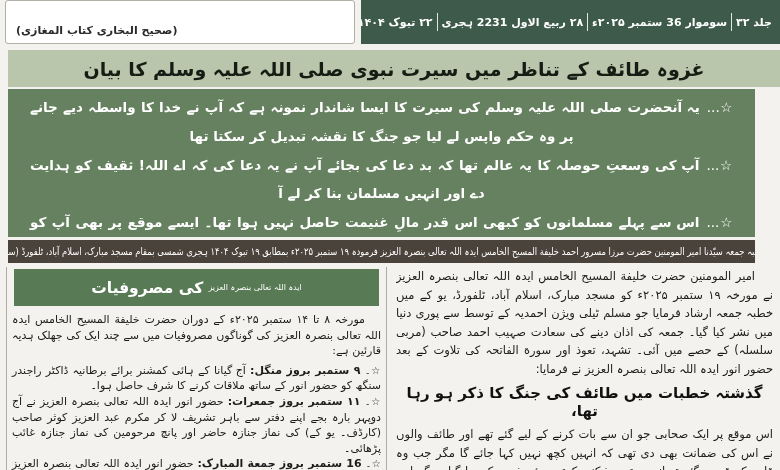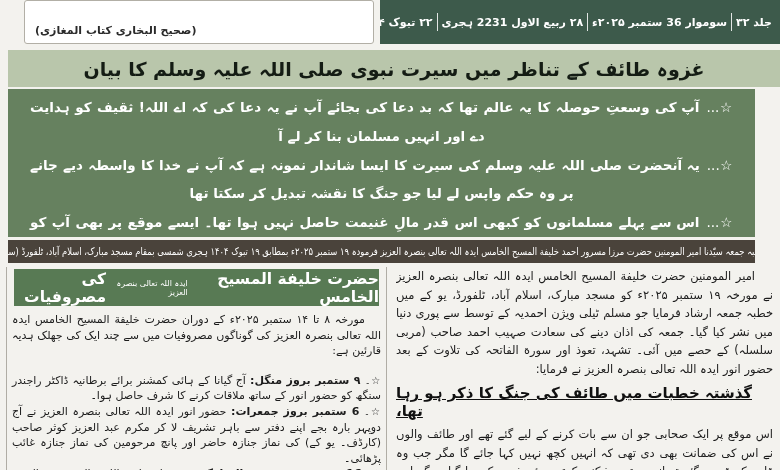--- a/index.html
+++ b/index.html
@@ -10,21 +10,21 @@
     color: #1c1c1c;
   }
   .page { position: relative; width: 780px; height: 470px; }
 
   
   .top-strip {
     position: absolute; top: 0; left: 0; right: 0; height: 44px;
     display: flex; direction: ltr;
   }
   .ref-box {
-    width: 350px; margin-left: 24px; background: #ffffff;
+    width: 350px; margin-left: 5px; background: #ffffff;
     border: 1px solid #b2afa6; border-radius: 3px;
     position: relative; overflow: hidden;
   }
   .ref-clip {
     height: 9px; overflow: hidden; direction: rtl;
     font-size: 13px; line-height: 24px; color: #222;
     padding: 0 10px; margin-top: -2px; letter-spacing: 1px;
   }
   .ref-text {
     position: absolute; bottom: 6px; left: 10px;
@@ -77,37 +77,37 @@
   .columns {
     position: absolute; top: 267px; left: 6px; right: 7px; bottom: 0;
     display: flex; direction: rtl; gap: 9px; overflow: hidden;
   }
   .main-col { width: 377px; overflow: hidden; }
   .main-col p {
     font-size: 11.5px; line-height: 18.5px; text-align: justify;
   }
   .main-col .p1 { text-indent: 18px; }
   .main-col h2 {
-    font-size: 15px; font-weight: bold; text-align: left;
-    margin: 6px 0 5px 0; color: #111; text-decoration: underline;
+    font-size: 15px; font-weight: bold; text-align: center;
+    margin: 6px 0 5px 0; color: #111;
   }
   .side-col {
     flex: 1; border-left: 1px solid #b0ada5; border-right: 1px solid #b0ada5;
     padding: 0 5px; overflow: hidden;
   }
   .side-header {
     height: 37px; background: #587a54; color: #ffffff; margin: 2px 2px 6px 2px;
     display: flex; align-items: center; justify-content: center; gap: 5px;
   }
   .side-header .big { font-size: 15.5px; font-weight: bold; }
   .side-header .small { font-size: 8px; }
   .side-col p {
     font-size: 11px; line-height: 15.6px; text-align: justify;
   }
-  .side-col .intro { text-indent: 16px; margin-bottom: 14px; }
+  .side-col .intro { text-indent: 16px; margin-bottom: 4px; }
   .side-col .lead { font-weight: bold; margin-top: 20px; }
   .side-col .star { font-size: 10px; }
 </style>
 </head>
 <body>
 
 <div class="page">
 
   <div class="top-strip">
     <div class="ref-box">
@@ -125,57 +125,56 @@
 
     </div>
   </div>
 
   <div class="headline-bar">
     <div class="title">غزوہ طائف کے تناظر میں سیرت نبوی صلی اللہ علیہ وسلم کا بیان</div>
   </div>
 
   <div class="summary-box">
     <p>
-      <span class="star">☆...</span><span>آپ کی وسعتِ حوصلہ کا یہ عالم تھا کہ بد دعا کی بجائے آپ نے یہ دعا کی کہ اے اللہ! ثقیف کو ہدایت دے اور انہیں مسلمان بنا کر لے آ</span>
+      <span class="star">☆...</span><span>یہ آنحضرت صلی اللہ علیہ وسلم کی سیرت کا ایسا شاندار نمونہ ہے کہ آپ نے خدا کا واسطہ دیے جانے پر وہ حکم واپس لے لیا جو جنگ کا نقشہ تبدیل کر سکتا تھا</span>
     </p>
     <p>
-      <span class="star">☆...</span><span>یہ آنحضرت صلی اللہ علیہ وسلم کی سیرت کا ایسا شاندار نمونہ ہے کہ آپ نے خدا کا واسطہ دیے جانے پر وہ حکم واپس لے لیا جو جنگ کا نقشہ تبدیل کر سکتا تھا</span>
+      <span class="star">☆...</span><span>آپ کی وسعتِ حوصلہ کا یہ عالم تھا کہ بد دعا کی بجائے آپ نے یہ دعا کی کہ اے اللہ! ثقیف کو ہدایت دے اور انہیں مسلمان بنا کر لے آ</span>
     </p>
     <p>
       <span class="star">☆...</span><span>اس سے پہلے مسلمانوں کو کبھی اس قدر مالِ غنیمت حاصل نہیں ہوا تھا۔ ایسے موقع پر بھی آپ کو اپنے صحابہ کی تربیت کا اتنا خیال تھا کہ آپ نے مالِ غنیمت کی تقسیم سے قبل اعلان فرمایا کہ اس مال میں سے سوائے خمس کے، میرا حق بھی وہی ہے جس کا تم میں سے ہر کوئی حق دار ہے اور وہ خمس بھی آخر تمہارے پاس ہی پلٹ آئے گا</span>
     </p>
   </div>
 
   <div class="credit-bar">
     <div class="inner">خلاصہ خطبہ جمعہ سیّدنا امیر المومنین حضرت مرزا مسرور احمد خلیفة المسیح الخامس ایدہ اللہ تعالی بنصرہ العزیز فرمودہ ۱۹ ستمبر ۲۰۲۵ء بمطابق ۱۹ تبوک ۱۴۰۴ ہجری شمسی بمقام مسجد مبارک، اسلام آباد، ٹلفورڈ (سرے)، یو کے</div>
   </div>
 
   <div class="columns">
 
     <div class="main-col">
       <p class="p1">امیر المومنین حضرت خلیفة المسیح الخامس ایدہ اللہ تعالی بنصرہ العزیز نے مورخہ ۱۹ ستمبر ۲۰۲۵ء کو مسجد مبارک، اسلام آباد، ٹلفورڈ، یو کے میں خطبہ جمعہ ارشاد فرمایا جو مسلم ٹیلی ویژن احمدیہ کے توسط سے پوری دنیا میں نشر کیا گیا۔ جمعہ کی اذان دینے کی سعادت صہیب احمد صاحب (مربی سلسلہ) کے حصے میں آئی۔ تشہد، تعوذ اور سورة الفاتحہ کی تلاوت کے بعد حضور انور ایدہ اللہ تعالی بنصرہ العزیز نے فرمایا:</p>
       <h2>گذشتہ خطبات میں طائف کی جنگ کا ذکر ہو رہا تھا،</h2>
       <p>اس موقع پر ایک صحابی جو ان سے بات کرنے کے لیے گئے تھے اور طائف والوں نے اس کی ضمانت بھی دی تھی کہ انہیں کچھ نہیں کہا جائے گا مگر جب وہ قلعے کے قریب گئے تو انہیں عہد شکنی کرتے ہوئے شہید کر دیا گیا۔ مگر اس کے باوجود آنحضرت صلی اللہ علیہ وسلم نے مصالحت کی کوشش ترک نہیں فرمائی اور بات چیت کا سلسلہ جاری رکھنے کے لیے حضرت حنظلہ کو بھیجا۔ طائف والے ان پر بھی حملہ آور ہو گئے تو آنحضرت صلی اللہ علیہ وسلم نے فرمایا کہ کون</p>
     </div>
 
     <div class="side-col">
       <div class="side-header">
-        <span class="big">حضرت خلیفة المسیح الخامس</span>
         <span class="small">ایدہ اللہ تعالی بنصرہ العزیز</span>
         <span class="big">کی مصروفیات</span>
       </div>
       <p class="intro">مورخہ ۸ تا ۱۴ ستمبر ۲۰۲۵ء کے دوران حضرت خلیفة المسیح الخامس ایدہ اللہ تعالی بنصرہ العزیز کی گوناگوں مصروفیات میں سے چند ایک کی جھلک ہدیہ قارئین ہے:</p>
       <p>
         <span class="star">☆۔</span>
         <span class="lead">۹ ستمبر بروز منگل:</span>
         <span>آج گیانا کے ہائی کمشنر برائے برطانیہ ڈاکٹر راجندر سنگھ کو حضور انور کے ساتھ ملاقات کرنے کا شرف حاصل ہوا۔</span>
       </p>
       <p>
         <span class="star">☆۔</span>
-        <span class="lead">6 ستمبر بروز جمعرات:</span>
+        <span class="lead">۱۱ ستمبر بروز جمعرات:</span>
         <span>حضور انور ایدہ اللہ تعالی بنصرہ العزیز نے آج دوپہر بارہ بجے اپنے دفتر سے باہر تشریف لا کر مکرم عبد العزیز کوثر صاحب (کارڈف۔ یو کے) کی نماز جنازہ حاضر اور پانچ مرحومین کی نماز جنازہ غائب پڑھائی۔</span>
       </p>
       <p>
         <span class="star">☆۔</span>
         <span class="lead">16 ستمبر بروز جمعة المبارک:</span>
         <span>حضور انور ایدہ اللہ تعالی بنصرہ العزیز نے آج مسجد مبارک، اسلام آباد یو کے میں خطبہ جمعہ ارشاد فرمایا جو ایم ٹی اے کے مواصلاتی رابطوں نیز یوٹیوب اور دیگر میڈیا پلیٹ فارمز کے ذریعہ ساری دنیا میں سنا اور دیکھا گیا۔ (خلاصہ خطبہ جمعہ کے لیے ملاحظہ فرمائیں الفضل انٹرنیشنل ۱۵ ستمبر ۲۰۲۵ء)</span>
       </p>
     </div>
 
   </div>

